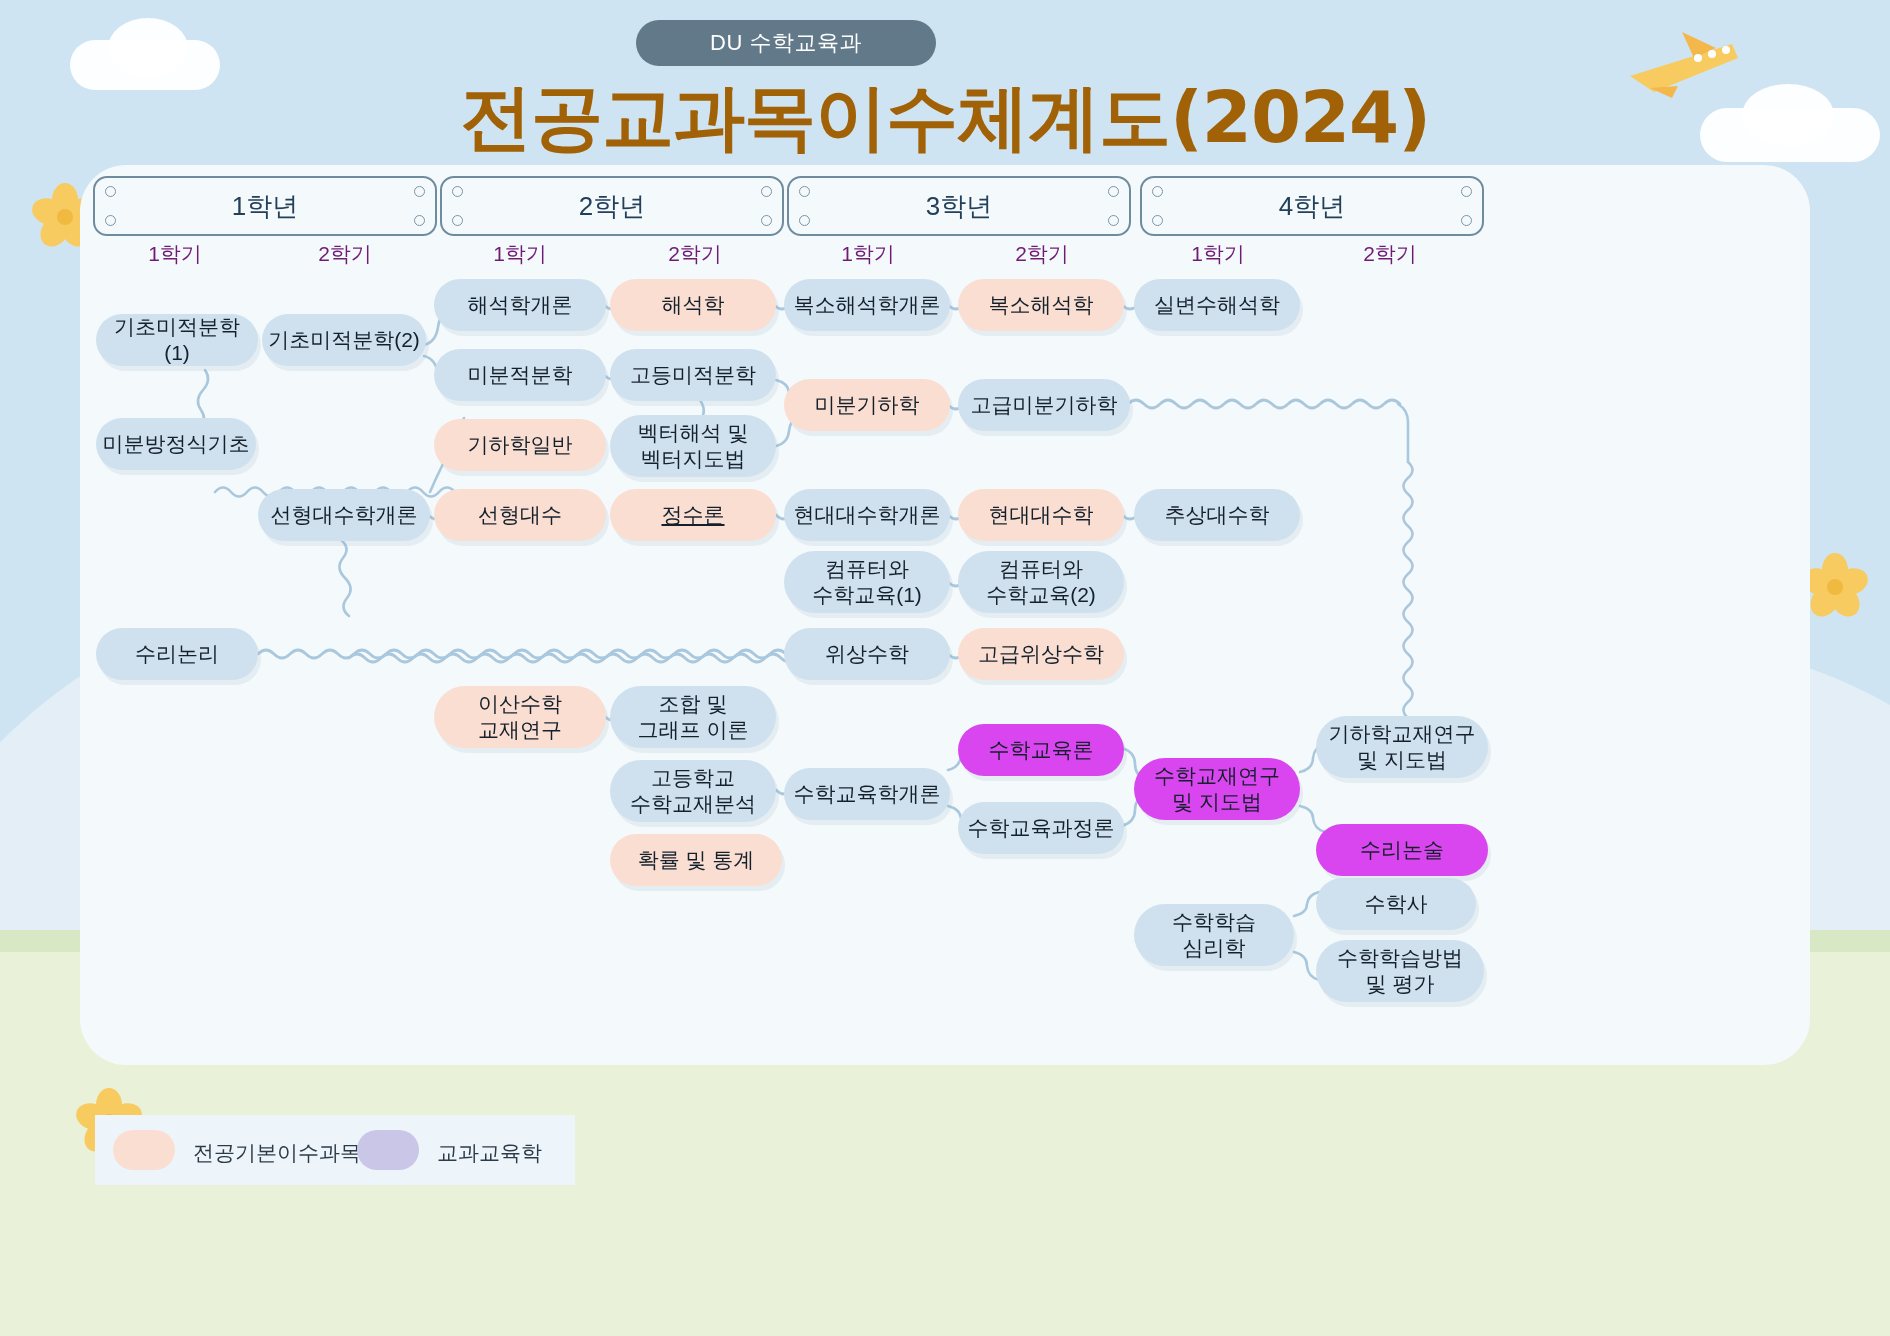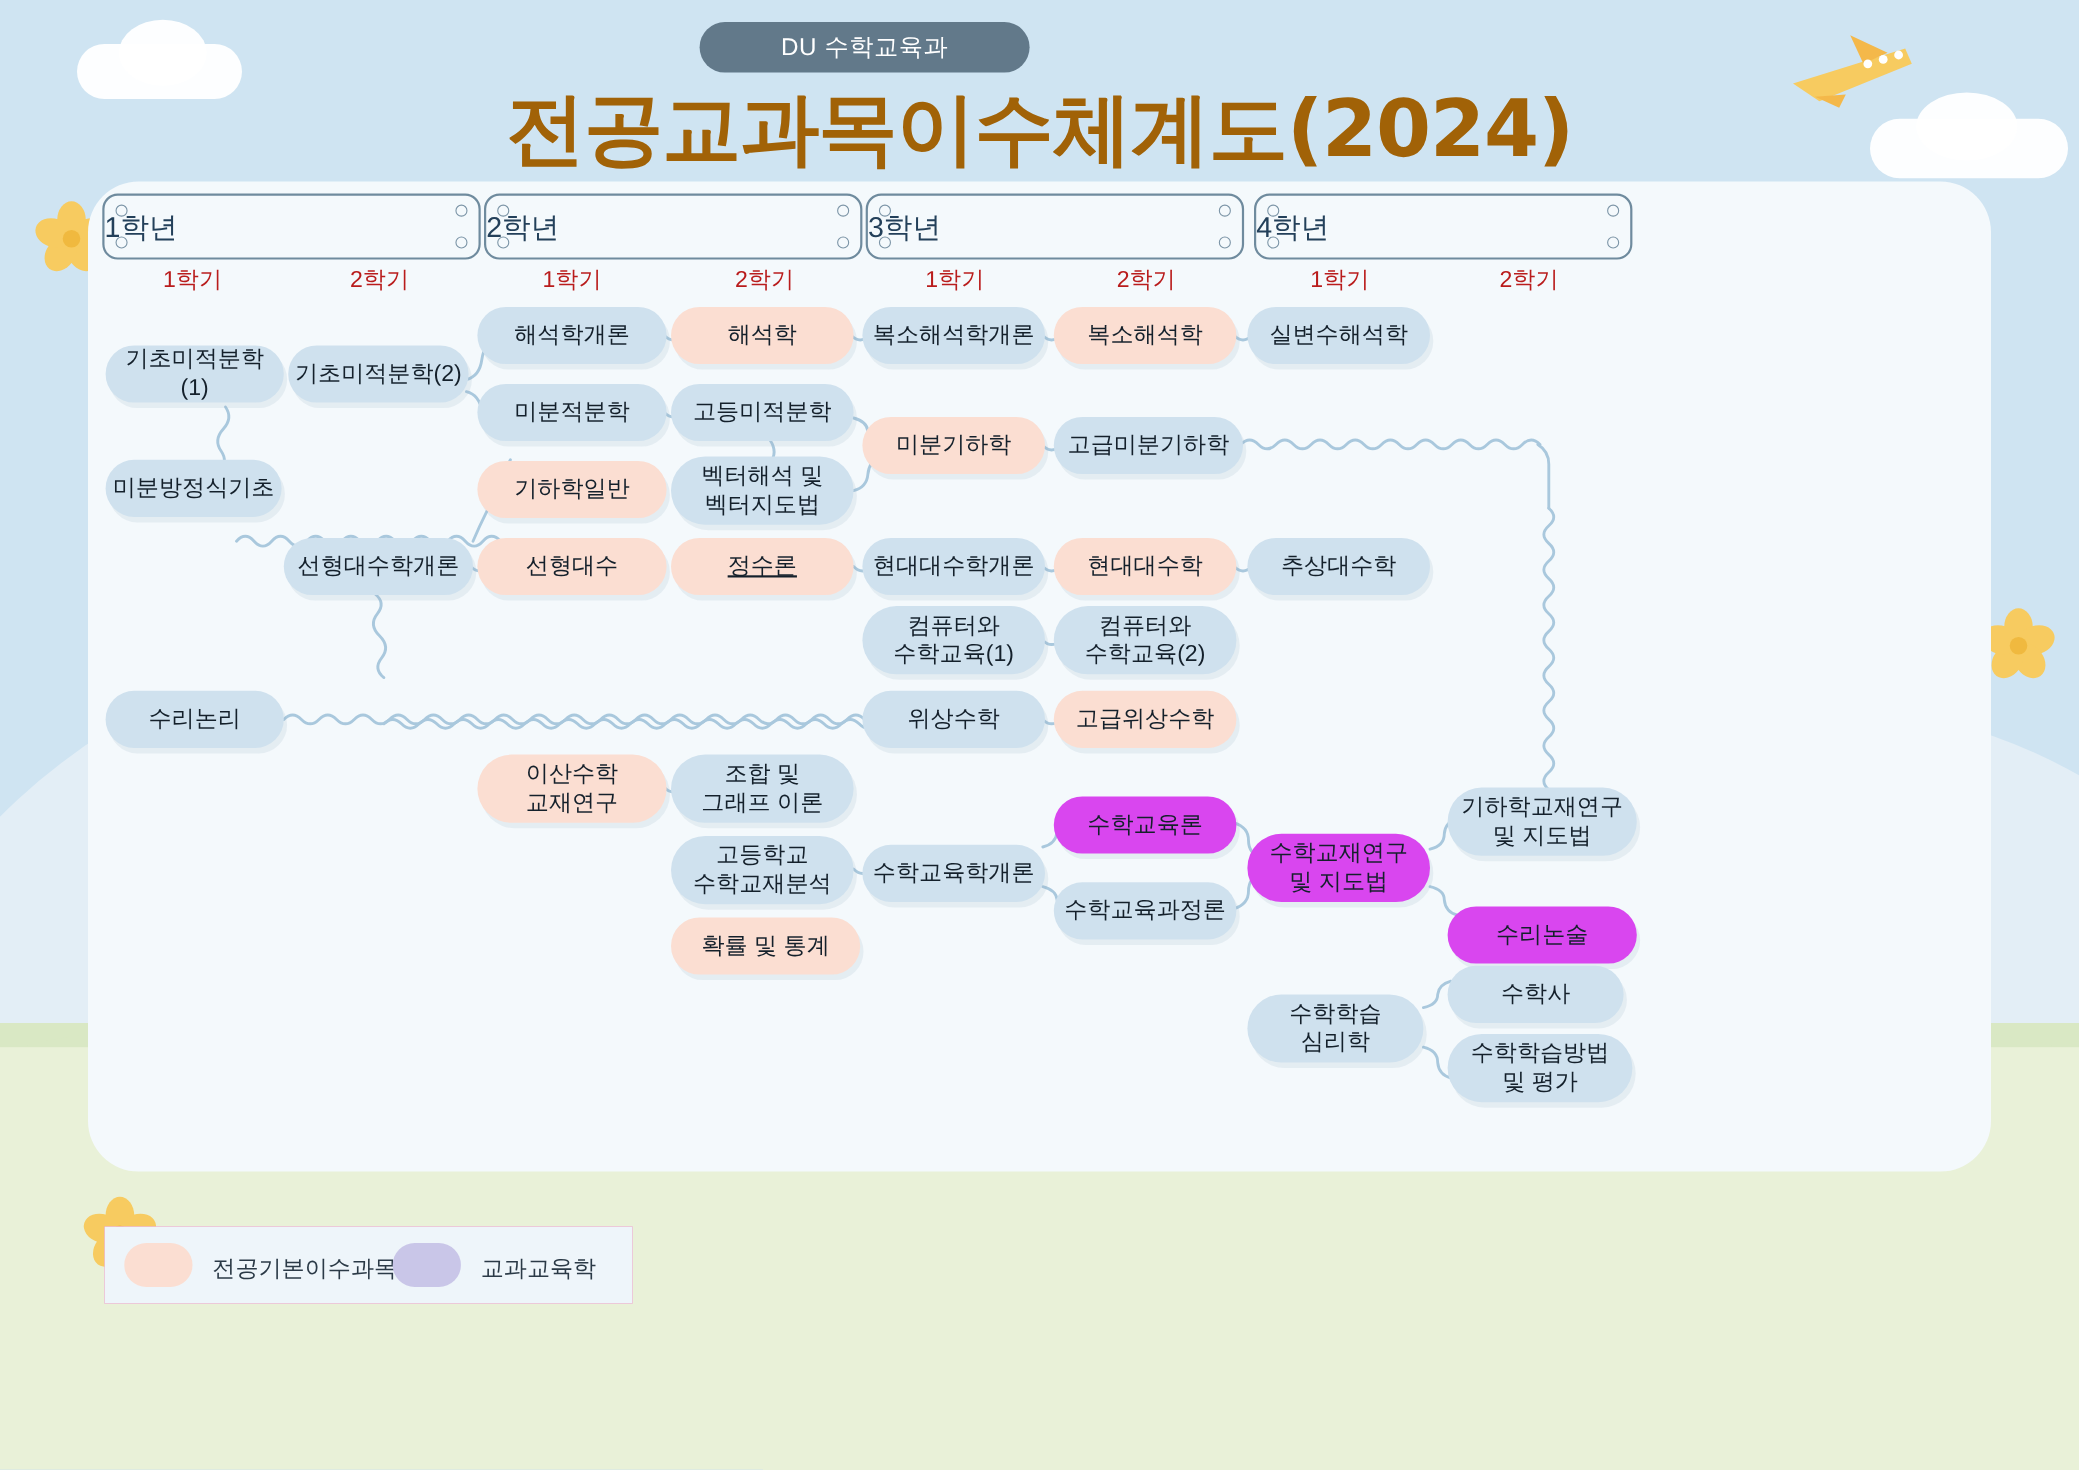--- a/index.html
+++ b/index.html
@@ -56,29 +56,29 @@
 
   
   #card{
     position:absolute;left:80px;top:165px;width:1730px;height:900px;
     background:#f4f9fc;border-radius:46px;
   }
 
   
   .yearbox{
     position:absolute;height:56px;border:2px solid #6f8b9e;border-radius:14px;
-    background:#f4f9fc;display:flex;align-items:center;
+    background:#f4f9fc;display:flex;align-items:center;justify-content:center;
     font-size:26px;color:#23405a;
   }
   .yearbox .scr{position:absolute;width:9px;height:9px;border:1.6px solid #7b94a6;border-radius:50%;}
   .yearbox .s1{left:10px;top:8px;} .yearbox .s2{right:10px;top:8px;}
   .yearbox .s3{left:10px;bottom:8px;} .yearbox .s4{right:10px;bottom:8px;}
 
   .semlabel{
-    position:absolute;font-size:21px;color:#b91c1c;text-align:center;width:140px;
+    position:absolute;font-size:21px;color:#701a75;text-align:center;width:140px;
   }
 
   
   .node{
     position:absolute;border-radius:34px;display:flex;align-items:center;
     justify-content:center;text-align:center;font-size:21px;color:#14202b;
     line-height:1.22;box-shadow:3px 5px 0 rgba(150,175,195,.16);
     padding:0 6px;box-sizing:border-box;
   }
   .blue{background:#cfe1ee;}

